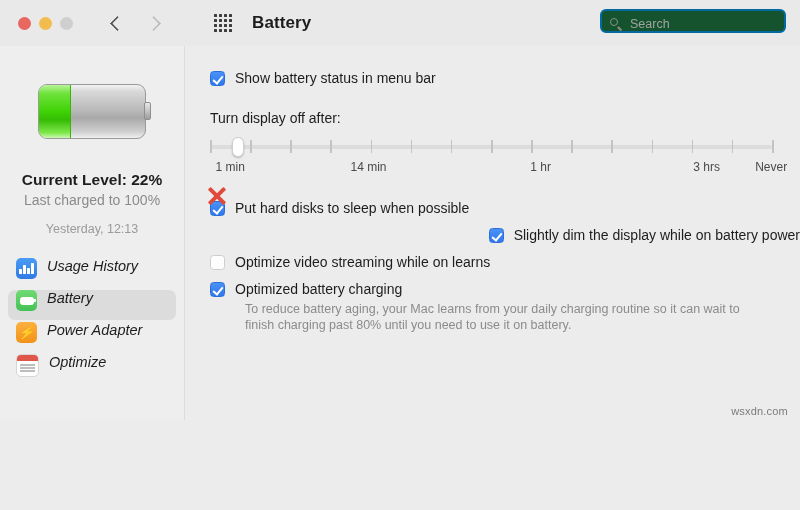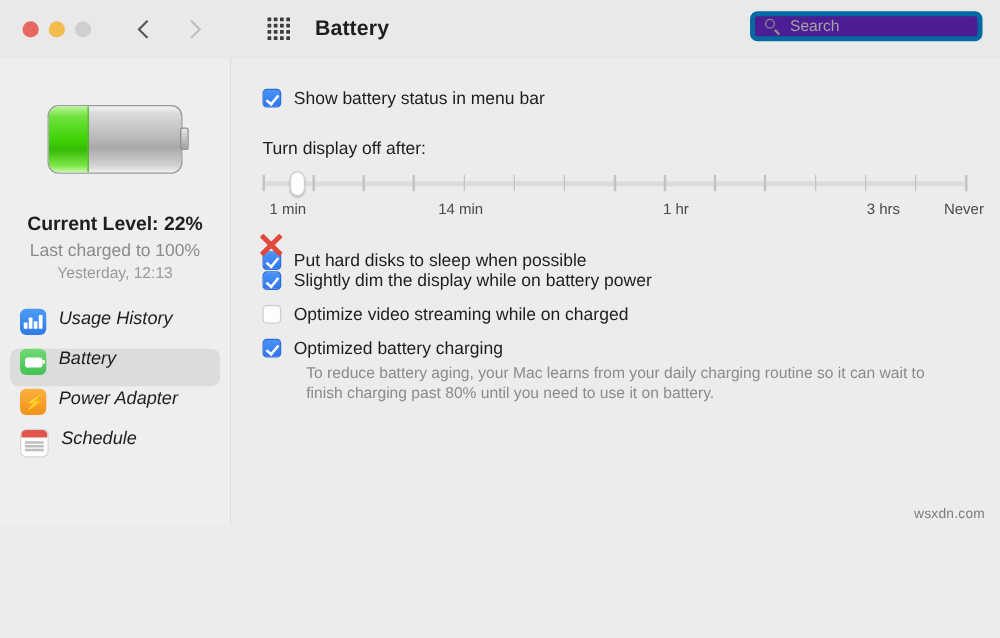--- a/index.html
+++ b/index.html
@@ -97,25 +97,25 @@
     font-weight: bold;
     color: #1d1d1d;
     letter-spacing: 0.1px;
   }
   .searchbox {
     position: absolute;
     right: 14px;
     top: 9px;
     width: 186px;
     height: 24px;
-    background: #4c1d95;
-    border: 4px solid #0369a1;
+    background: #14532d;
+    border: 2px solid #0369a1;
     border-radius: 6px;
     display: flex;
-    align-items: center;
+    align-items: flex-end;
     box-sizing: border-box;
   }
   .search-ico {
     margin-left: 8px;
     width: 13px; height: 13px;
     position: relative;
     display: block;
   }
   .search-ico::before {
     content: "";
@@ -194,21 +194,21 @@
     font-size: 15.5px;
     font-weight: bold;
     color: #1e1e1e;
   }
   .level-sub {
     margin-top: 3px;
     font-size: 14px;
     color: #8b8b8b;
   }
   .level-time {
-    margin-top: 3px;
+    margin-top: 14px;
     font-size: 12.5px;
     color: #9a9a9a;
   }
 
   .navlist {
     margin-top: 22px;
     padding: 0 8px;
   }
   .navitem {
     display: flex;
@@ -544,21 +544,21 @@
       </div>
       <div class="navitem">
         <span class="navicon ic-sched">
           <span class="cal-top"></span>
           <span class="cal-lines">
               <i></i>
               <i></i>
               <i></i>
             </span>
         </span>
-        <span class="navlabel">Schedule</span>
+        <span class="navlabel">Optimize</span>
       </div>
     </div>
   </div>
 
   <div class="content">
 
     <div class="row-check" style="margin-top:24px;">
       <span class="cbox on"></span>
       <span class="cb-label">Show battery status in menu bar</span>
     </div>
@@ -592,28 +592,28 @@
           <span class="slabel" style="left: 86%;">3 hrs</span>
           <span class="slabel" style="left: 97%;">Never</span>
         </div>
     </div>
 
     <div class="row-check" style="margin-top:22px;">
       <span class="cbox on"></span>
       <span class="cb-label">Put hard disks to sleep when possible</span>
     </div>
 
-    <div class="row-check" style="">
+    <div class="row-check" style="margin-top:11px;justify-content:flex-end;">
       <span class="cbox on"></span>
       <span class="cb-label">Slightly dim the display while on battery power</span>
     </div>
 
     <div class="row-check" style="margin-top:11px;">
       <span class="cbox off"></span>
-      <span class="cb-label">Optimize video streaming while on charged</span>
+      <span class="cb-label">Optimize video streaming while on learns</span>
     </div>
 
     <div class="row-check" style="margin-top:11px;">
       <span class="cbox on"></span>
       <span class="cb-label">Optimized battery charging</span>
     </div>
 
     <div class="desc">To reduce battery aging, your Mac learns from your daily charging routine so it can wait to finish charging past 80% until you need to use it on battery.</div>
 
     <div class="btn btn-health">Battery Health…</div>

